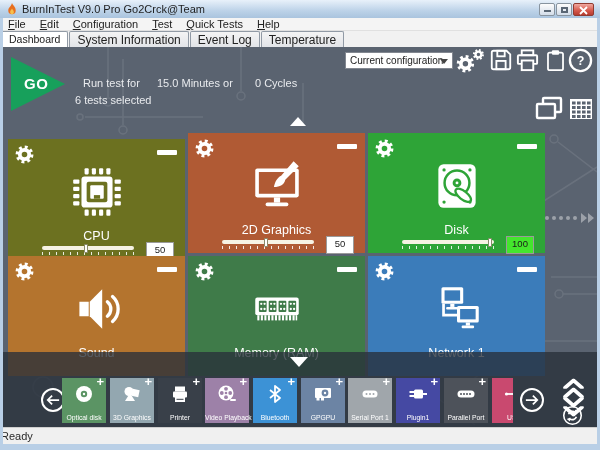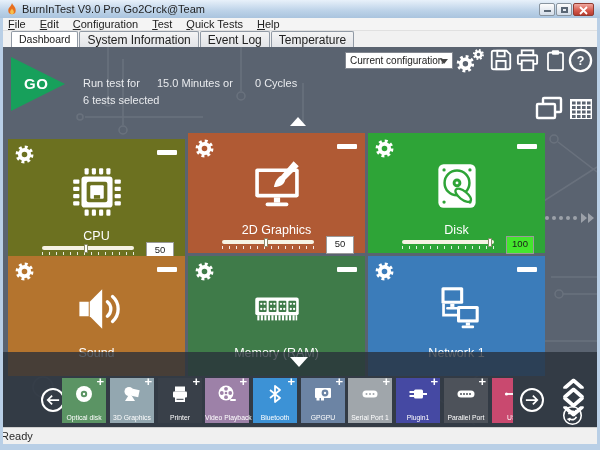--- a/index.html
+++ b/index.html
@@ -18,21 +18,21 @@
   .wbtn .min-glyph { position:absolute; left:4px; bottom:3px; width:7px; height:2px; background:#5a6775; }
   .wbtn .max-glyph { position:absolute; left:4px; top:3px; width:7px; height:6px; border:2px solid #5a6775; }
   .x-svg { position:absolute; left:5px; top:2px; }
   
   .menubar { position:absolute; left:1px; top:18px; width:596px; height:13px; background:#f4f4f4;
     display:flex; align-items:center; padding-left:7px; gap:14px; border-bottom:1px solid #e0e0e0; }
   .menu-item { display:inline-block; font-size:11px; color:#222; }
   .menu-item::first-letter { text-decoration:underline; }
   
   .tabstrip { position:absolute; left:1px; top:31px; width:598px; height:16px; background:#f1f1f1;
-    display:flex; align-items:flex-end; padding-left:10px; }
+    display:flex; align-items:flex-end; padding-left:0; }
   .tab { font-size:12px; color:#222; border:1px solid #919aa5; border-bottom:none;
     background:linear-gradient(#f4f4f4,#e2e4e8); padding:1px 7px 1px 7px; height:16px; margin-right:1px;
     border-radius:2px 2px 0 0; white-space:nowrap; }
   .tab.active { background:#ffffff; height:16px; font-size:10.5px; position:relative; z-index:2; }
   
   .main { position:absolute; left:3px; top:47px; width:594px; height:380px; background:#5a6370; overflow:hidden; }
   .decor { position:absolute; left:0; top:0; z-index:0; pointer-events:none; }
   
   .go-wrap { position:absolute; left:8px; top:10px; width:58px; height:54px; z-index:1; }
   .go-tri { width:0; height:0; border-top:27px solid transparent; border-bottom:27px solid transparent;
@@ -167,21 +167,21 @@
       </g>
     </svg>
 
     <div class="go-wrap">
       <div class="go-tri"></div>
       <span class="go-label">GO</span>
     </div>
     <span class="hdr-text" style="left:80px; top:30px;">Run test for</span>
     <span class="hdr-text" style="left:154px; top:30px;">15.0 Minutes or</span>
     <span class="hdr-text" style="left:252px; top:30px;">0 Cycles</span>
-    <span class="hdr-text" style="left:80px; top:47px;">6 tests selected</span>
+    <span class="hdr-text" style="left:72px; top:47px;">6 tests selected</span>
 
     <div class="dropdown">
       <span>Current configuration</span>
       <div class="dd-caret"></div>
     </div>
 
     <svg class="tool-icon" style="left:452px; top:1px; color:#fff;" width="32" height="26" viewBox="0 0 34 28">
       <use href="#sym-gear" x="0" y="6" width="22" height="22"></use>
       <use href="#sym-gear" x="18" y="0" width="14" height="14"></use>
     </svg>

